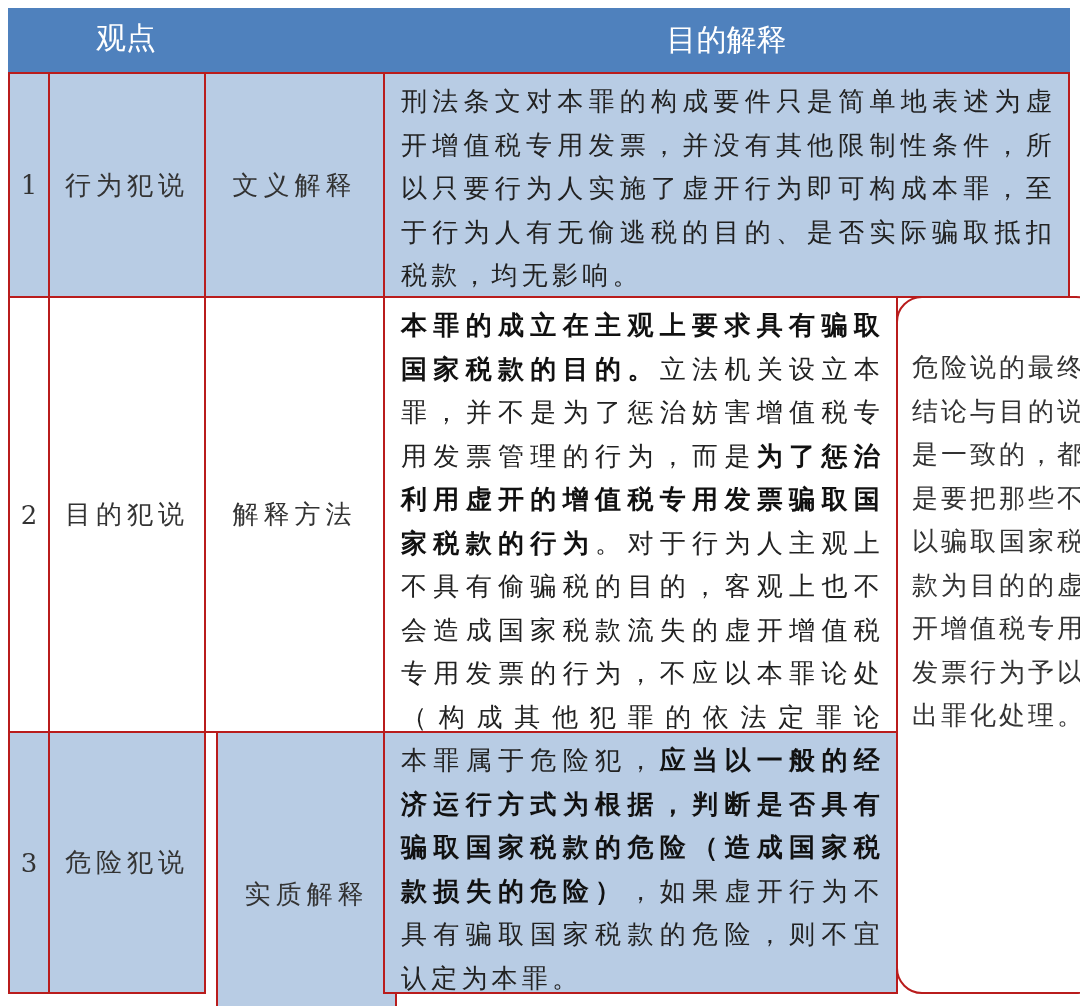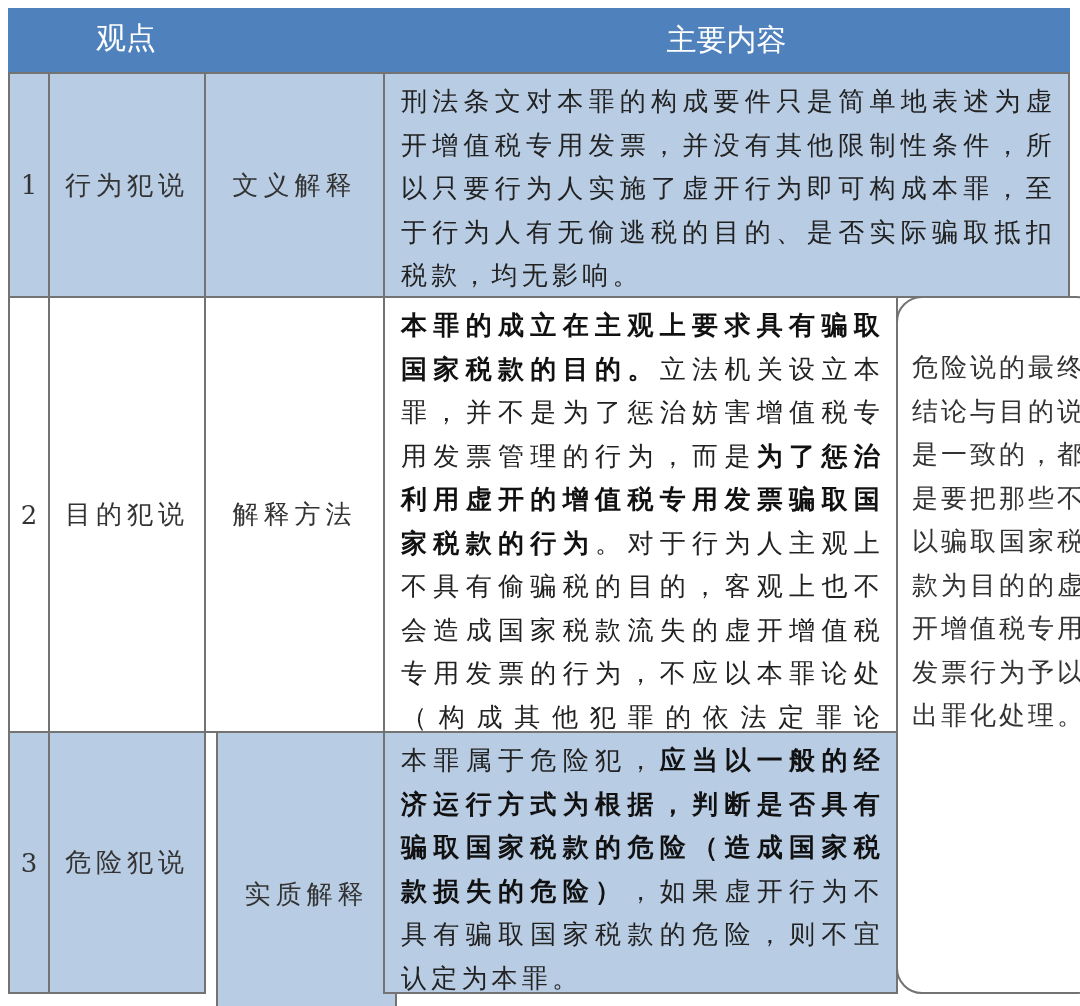--- a/index.html
+++ b/index.html
@@ -1,37 +1,37 @@
 <!DOCTYPE html>
 <html><head>
 <meta charset="utf-8">
 <style>
   html, body { margin:0; padding:0; background:#ffffff; }
   body { width:1080px; height:1006px; position:relative; overflow:hidden;
          font-family:"DejaVu Serif","Liberation Serif",serif; color:#222; }
   .tbl { position:absolute; left:8px; top:8px; width:1062px; height:986px; }
-  .cell { position:absolute; box-sizing:border-box; border:2px solid #737373; }
+  .cell { position:absolute; box-sizing:border-box; border:2px solid #b91c1c; }
   .hdr { position:absolute; left:0; top:0; width:1062px; height:64px; background:#4f81bd; }
   .hdr span { position:absolute; top:0; height:64px; line-height:64px; color:#fff;
               font-size:30px; font-family:"DejaVu Sans","Liberation Sans",sans-serif; text-align:center; }
   .blue { background:#b8cce4; }
   .white { background:#ffffff; }
   .center { display:flex; align-items:center; justify-content:center; font-size:26px; letter-spacing:5px; color:#333; }
   .num { font-size:26px; letter-spacing:0; }
   .txt { padding:6px 12px 0 16px; font-size:26px; line-height:43.5px; letter-spacing:4.2px; color:#222; text-align:justify; }
   .txt b { font-weight:bold; color:#111; }
   .side { padding:48px 10px 0 14px; font-size:26px; line-height:43.5px; letter-spacing:3px; color:#333; }
 </style>
 </head>
 <body>
 
 <div class="tbl">
   <div class="hdr">
     <span style="left:40px;width:156px;font-family:Liberation Mono, monospace;">观点</span>
-    <span style="left:375px;width:687px;">主要内容</span>
+    <span style="left:375px;width:687px;">目的解释</span>
   </div>
 
   <div class="cell blue center num" style="left:0;top:64px;width:42px;height:226px;">1</div>
   <div class="cell blue center" style="left:40px;top:64px;width:158px;height:226px;">行为犯说</div>
   <div class="cell blue center" style="left:196px;top:64px;width:181px;height:226px;">文义解释</div>
   <div class="cell blue txt" style="left:375px;top:64px;width:687px;height:226px;">
     <span>刑法条文对本罪的构成要件只是简单地表述为虚开增值税专用发票，并没有其他限制性条件，所以只要行为人实施了虚开行为即可构成本罪，至于行为人有无偷逃税的目的、是否实际骗取抵扣税款，均无影响。</span>
   </div>
 
   <div class="cell white center num" style="left:0;top:288px;width:42px;height:437px;">2</div>

